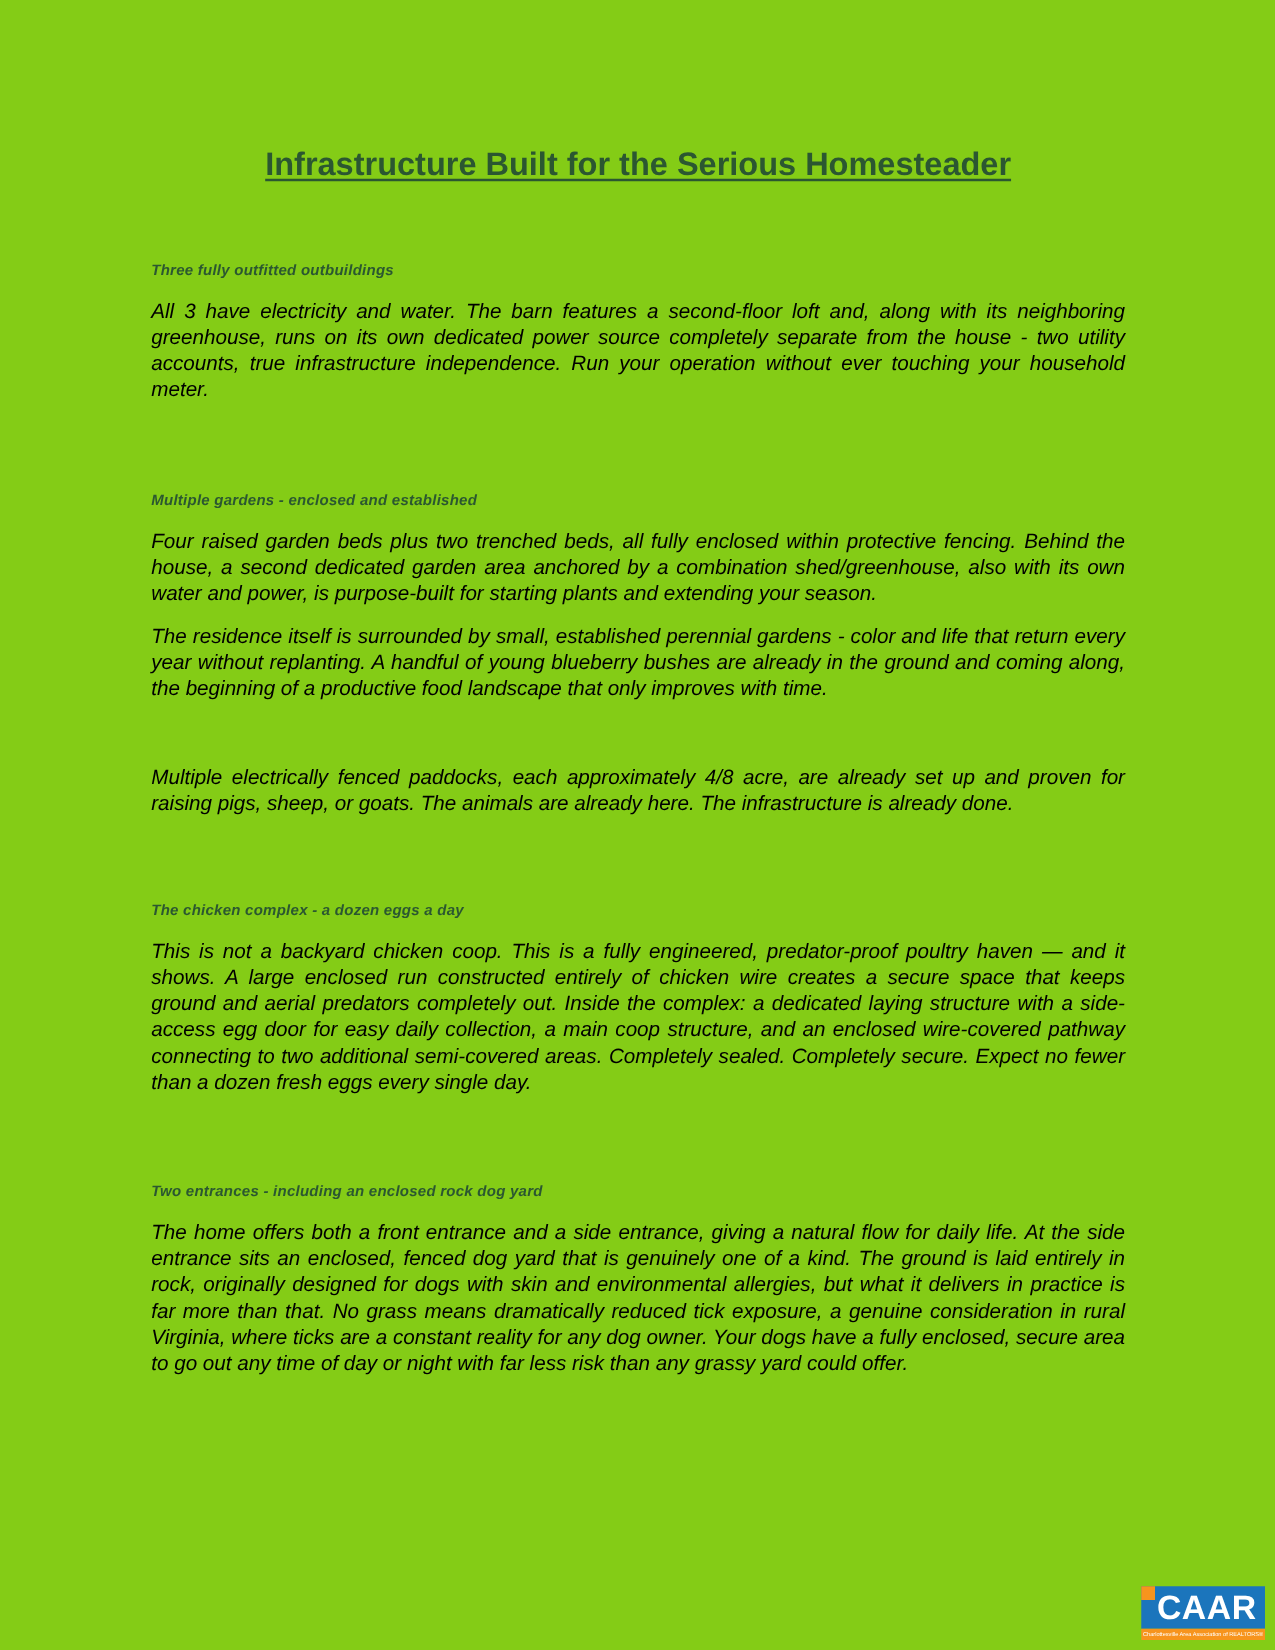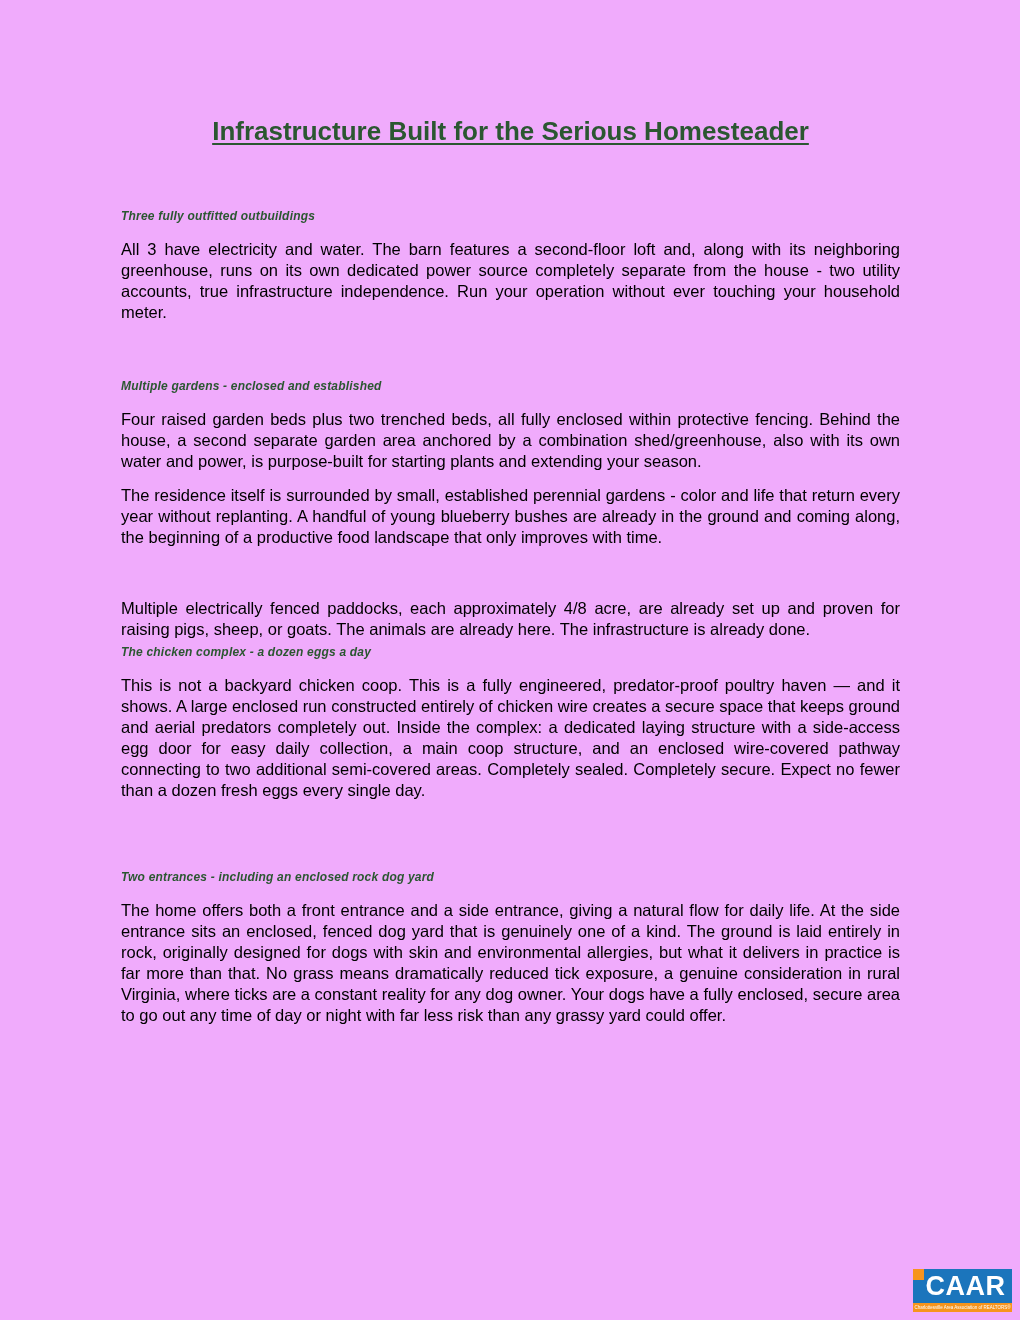--- a/index.html
+++ b/index.html
@@ -4,21 +4,21 @@
 <style>
   html, body {
     margin: 0;
     padding: 0;
     background: #ffffff;
   }
   .page {
     position: relative;
     width: 1020px;
     height: 1320px;
-    background: #f0abfc;
+    background: #84cc16;
     font-family: "Liberation Sans", sans-serif;
     overflow: hidden;
   }
   .content {
     position: absolute;
     left: 121px;
     top: 0;
     width: 779px;
   }
   .doc-title {
@@ -41,28 +41,29 @@
     color: #2b5731;
     letter-spacing: 0.2px;
   }
   .body-text {
     margin: 11px 0 0 0;
     font-size: 16.5px;
     line-height: 21px;
     color: #000000;
     text-align: justify;
     text-justify: inter-word;
+    font-style: italic;
   }
   .body-text + .body-text {
     margin-top: 13px;
   }
   .sec-1 { margin-top: 56px; }
-  .sec-2 { margin-top: 51px; }
+  .sec-2 { margin-top: 65px; }
   .sec-3 { margin-top: 50px; }
-  .sec-4 { }
+  .sec-4 { margin-top: 62px; }
   .sec-5 { margin-top: 64px; }
 
   
   .caar-logo {
     position: absolute;
     left: 913px;
     top: 1269px;
     width: 99px;
     height: 43px;
   }
@@ -117,21 +118,21 @@
 
     <h1 class="doc-title">Infrastructure Built for the Serious Homesteader</h1>
 
     <section class="sec-1">
       <h2 class="sec-heading">Three fully outfitted outbuildings</h2>
       <p class="body-text">All 3 have electricity and water. The barn features a second-floor loft and, along with its neighboring greenhouse, runs on its own dedicated power source completely separate from the house - two utility accounts, true infrastructure independence. Run your operation without ever touching your household meter.</p>
     </section>
 
     <section class="sec-2">
       <h2 class="sec-heading">Multiple gardens - enclosed and established</h2>
-      <p class="body-text">Four raised garden beds plus two trenched beds, all fully enclosed within protective fencing. Behind the house, a second separate garden area anchored by a combination shed/greenhouse, also with its own water and power, is purpose-built for starting plants and extending your season.</p>
+      <p class="body-text">Four raised garden beds plus two trenched beds, all fully enclosed within protective fencing. Behind the house, a second dedicated garden area anchored by a combination shed/greenhouse, also with its own water and power, is purpose-built for starting plants and extending your season.</p>
       <p class="body-text">The residence itself is surrounded by small, established perennial gardens - color and life that return every year without replanting. A handful of young blueberry bushes are already in the ground and coming along, the beginning of a productive food landscape that only improves with time.</p>
     </section>
 
     <section class="sec-3">
       <p class="body-text">Multiple electrically fenced paddocks, each approximately 4/8 acre, are already set up and proven for raising pigs, sheep, or goats. The animals are already here. The infrastructure is already done.</p>
     </section>
 
     <section class="sec-4">
       <h2 class="sec-heading">The chicken complex - a dozen eggs a day</h2>
       <p class="body-text">This is not a backyard chicken coop. This is a fully engineered, predator-proof poultry haven — and it shows. A large enclosed run constructed entirely of chicken wire creates a secure space that keeps ground and aerial predators completely out. Inside the complex: a dedicated laying structure with a side-access egg door for easy daily collection, a main coop structure, and an enclosed wire-covered pathway connecting to two additional semi-covered areas. Completely sealed. Completely secure. Expect no fewer than a dozen fresh eggs every single day.</p>

